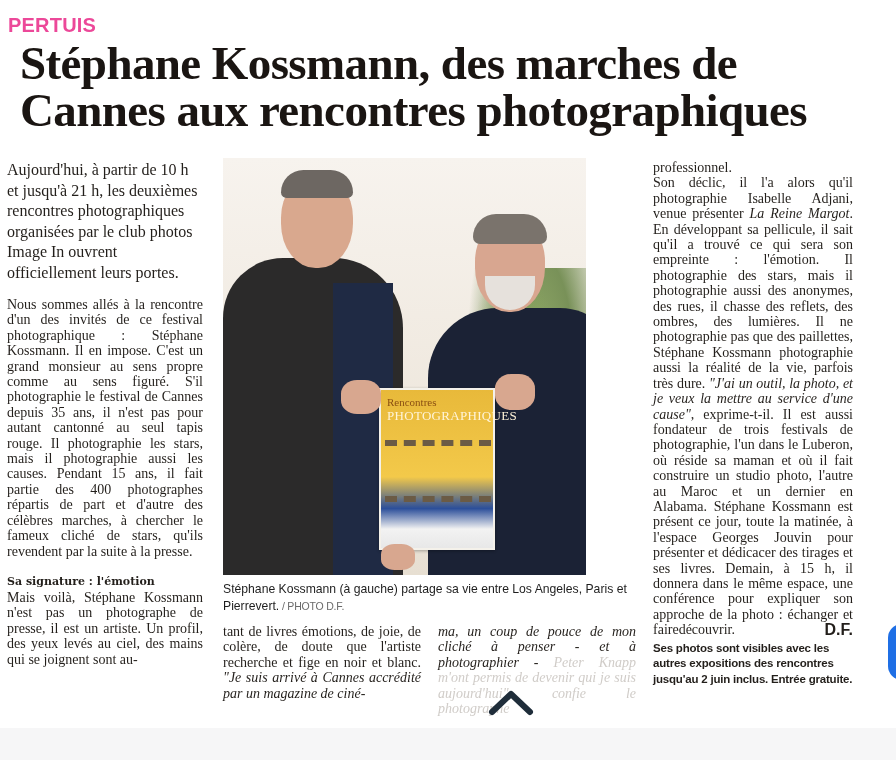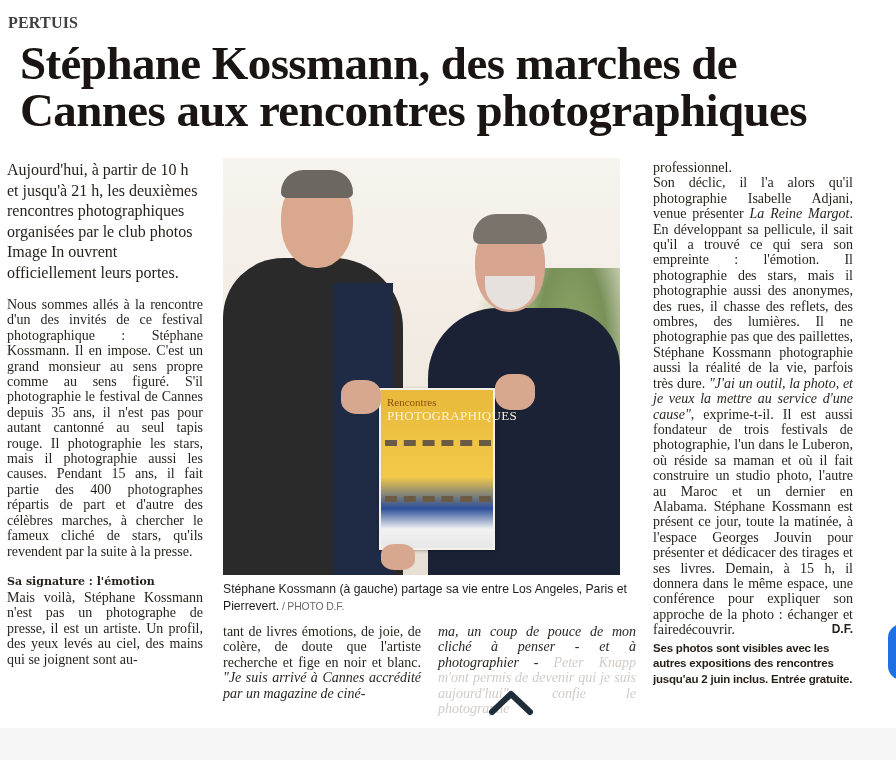--- a/index.html
+++ b/index.html
@@ -1,35 +1,35 @@
 <!DOCTYPE html>
 <html><head>
 <meta charset="utf-8">
 <style>
   * { box-sizing: border-box; margin: 0; padding: 0; }
   html, body { width: 896px; height: 760px; overflow: hidden; background: #ffffff; }
   body { position: relative; font-family: "DejaVu Serif", serif; color: #1e1a16; }
 
-  .kicker { position: absolute; left: 8px; top: 14px; font-family: Liberation Serif, serif; font-weight: bold; font-size: 16px; color: #404040; letter-spacing: 0.2px; }
+  .kicker { position: absolute; left: 8px; top: 14px; font-family: Liberation Sans, sans-serif; font-weight: bold; font-size: 20px; color: #ec4899; letter-spacing: 0.2px; }
   .headline { position: absolute; left: 20px; top: 40px; width: 860px; font-family: "Liberation Serif", serif; font-size: 47px; line-height: 47px; color: #1a1512; letter-spacing: -0.6px; }
 
   .col { position: absolute; font-family: "Liberation Serif", serif; font-size: 14px; line-height: 15.4px; color: #231f1b; text-align: justify; }
   .col p { margin: 0; }
   .col1 { left: 7px; top: 160px; width: 196px; }
   .lead { font-size: 16px; line-height: 20.5px; text-align: left; margin-bottom: 14px !important; }
   .subhead { font-family: "DejaVu Serif", serif; font-weight: bold; font-size: 11px; margin-top: 14px !important; line-height: 17px; }
 
   .col2 { left: 223px; top: 624px; width: 198px; }
   .col3 { left: 438px; top: 624px; width: 198px; font-style: italic; }
   .col4 { left: 653px; top: 160px; width: 200px; }
   .fade { color: #d0ccc8; }
-  .sig { font-family: "Liberation Sans", sans-serif; font-weight: bold; font-size: 12px; float: right; }
+  .sig { font-family: "Liberation Sans", sans-serif; font-weight: bold; font-size: 16px; float: right; }
   .info { font-family: "Liberation Sans", sans-serif; font-weight: bold; font-size: 11.5px; line-height: 15.5px; text-align: left; margin-top: 3px !important; letter-spacing: -0.2px; }
 
-  .photo { position: absolute; left: 223px; top: 158px; width: 397px; height: 417px; background: #f3efe9; overflow: hidden; }
+  .photo { position: absolute; left: 223px; top: 158px; width: 363px; height: 417px; background: #f3efe9; overflow: hidden; }
   .wall { position: absolute; left: 0; top: 0; width: 100%; height: 100%; background: linear-gradient(180deg, #f7f3ee 0%, #efe8de 60%, #e7dfd2 100%); }
   .plant { position: absolute; right: 0; top: 110px; width: 120px; height: 307px; background: radial-gradient(ellipse at 60% 30%, #7a9a4a 0%, #5a7a35 35%, rgba(90,122,53,0) 70%); opacity: 0.8; }
   .plant2 { position: absolute; left: 250px; top: 130px; width: 80px; height: 120px; background: radial-gradient(ellipse at 50% 40%, #8aa85a 0%, rgba(120,150,80,0) 70%); opacity: 0.7; }
   .man1-body { position: absolute; left: 0; top: 100px; width: 180px; height: 317px; background: #2b2a2a; border-radius: 60px 70px 0 0; }
   .man1-shirt { position: absolute; left: 110px; top: 125px; width: 60px; height: 292px; background: #1f2a44; }
   .man1-head { position: absolute; left: 58px; top: 18px; width: 72px; height: 92px; background: #d9a88e; border-radius: 45% 45% 48% 48%; }
   .man1-hair { position: absolute; left: 58px; top: 12px; width: 72px; height: 28px; background: #6d6762; border-radius: 40px 40px 10px 10px; }
   .man2-body { position: absolute; left: 205px; top: 150px; width: 192px; height: 267px; background: #1b2235; border-radius: 70px 60px 0 0; }
   .man2-head { position: absolute; left: 252px; top: 62px; width: 70px; height: 92px; background: #d8a690; border-radius: 45% 45% 48% 48%; }
   .man2-hair { position: absolute; left: 250px; top: 56px; width: 74px; height: 30px; background: #7a736c; border-radius: 40px 40px 12px 12px; }

